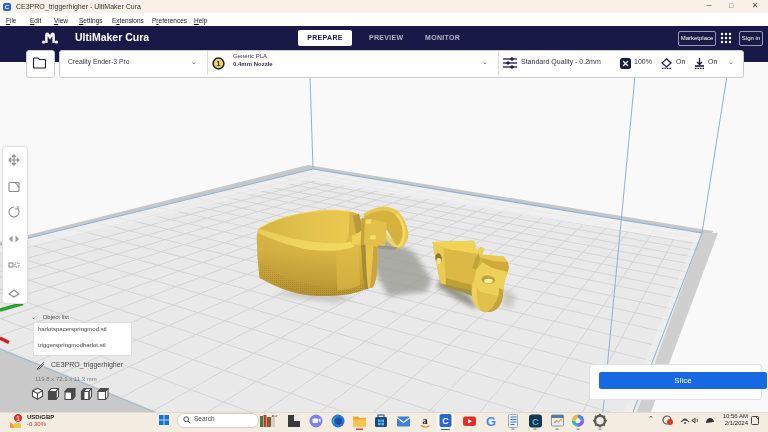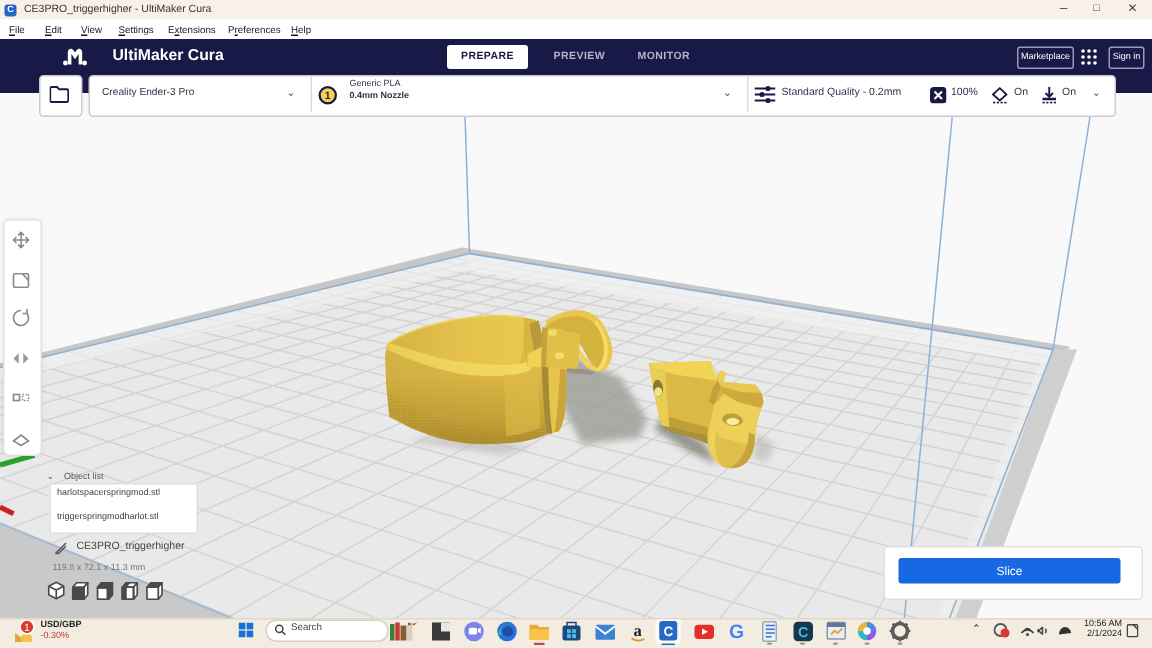--- a/index.html
+++ b/index.html
@@ -309,21 +309,21 @@
     <rect x="1" y="4.5" width="7.5" height="8" fill="none"></rect>
   </g>
   <g transform="translate(66,0)" stroke="#4a4a4a" stroke-width="1.1" stroke-linejoin="round">
     <path d="M1,4.5 L3.5,1.5 11,1.5 8.5,4.5 Z" fill="#4a4a4a"></path>
     <path d="M8.5,4.5 L11,1.5 11,9.5 8.5,12.5 Z" fill="#fff"></path>
     <rect x="1" y="4.5" width="7.5" height="8" fill="#fff"></rect>
   </g>
 </svg>
 
 <div class="abs" style="left:589px;top:364px;width:171px;height:34px;background:#fff;border:0.5px solid #e0e0e0;border-radius:3px;z-index:6;"></div>
-<div class="abs" style="left:599px;top:372px;width:148px;height:17px;background:#1668e3;border-radius:2px;z-index:7;text-align:center;font-size:8px;color:#fff;line-height:17px;">Slice</div>
+<div class="abs" style="left:599px;top:372px;width:168px;height:17px;background:#1668e3;border-radius:2px;z-index:7;text-align:center;font-size:8px;color:#fff;line-height:17px;">Slice</div>
 
 <div class="abs" style="left:0;top:412px;width:768px;height:20px;background:#f3ece1;z-index:10;border-top:0.5px solid #e0d8ca;"></div>
 <svg class="abs" style="left:8px;top:413px;z-index:11" width="18" height="17" viewBox="0 0 18 17">
   <path d="M2,9 L6,12 9,8 13,11 13,15 2,15 Z" fill="#e8a33d"></path>
   <path d="M6,12 L9,8 13,11 13,15 6,15 Z" fill="#f6c44d"></path>
   <circle cx="10" cy="5" r="4.6" fill="#d83b2e" stroke="#fff" stroke-width="1"></circle>
   <text x="10" y="7.6" font-size="7" fill="#fff" text-anchor="middle" font-family="Liberation Sans">1</text>
 </svg>
 <div class="abs" style="left:27px;top:413.5px;font-size:6px;color:#222;z-index:11;font-weight:bold;">USD/GBP</div>
 <div class="abs" style="left:27px;top:420.5px;font-size:6px;color:#c03a2e;z-index:11;">-0.30%</div>

